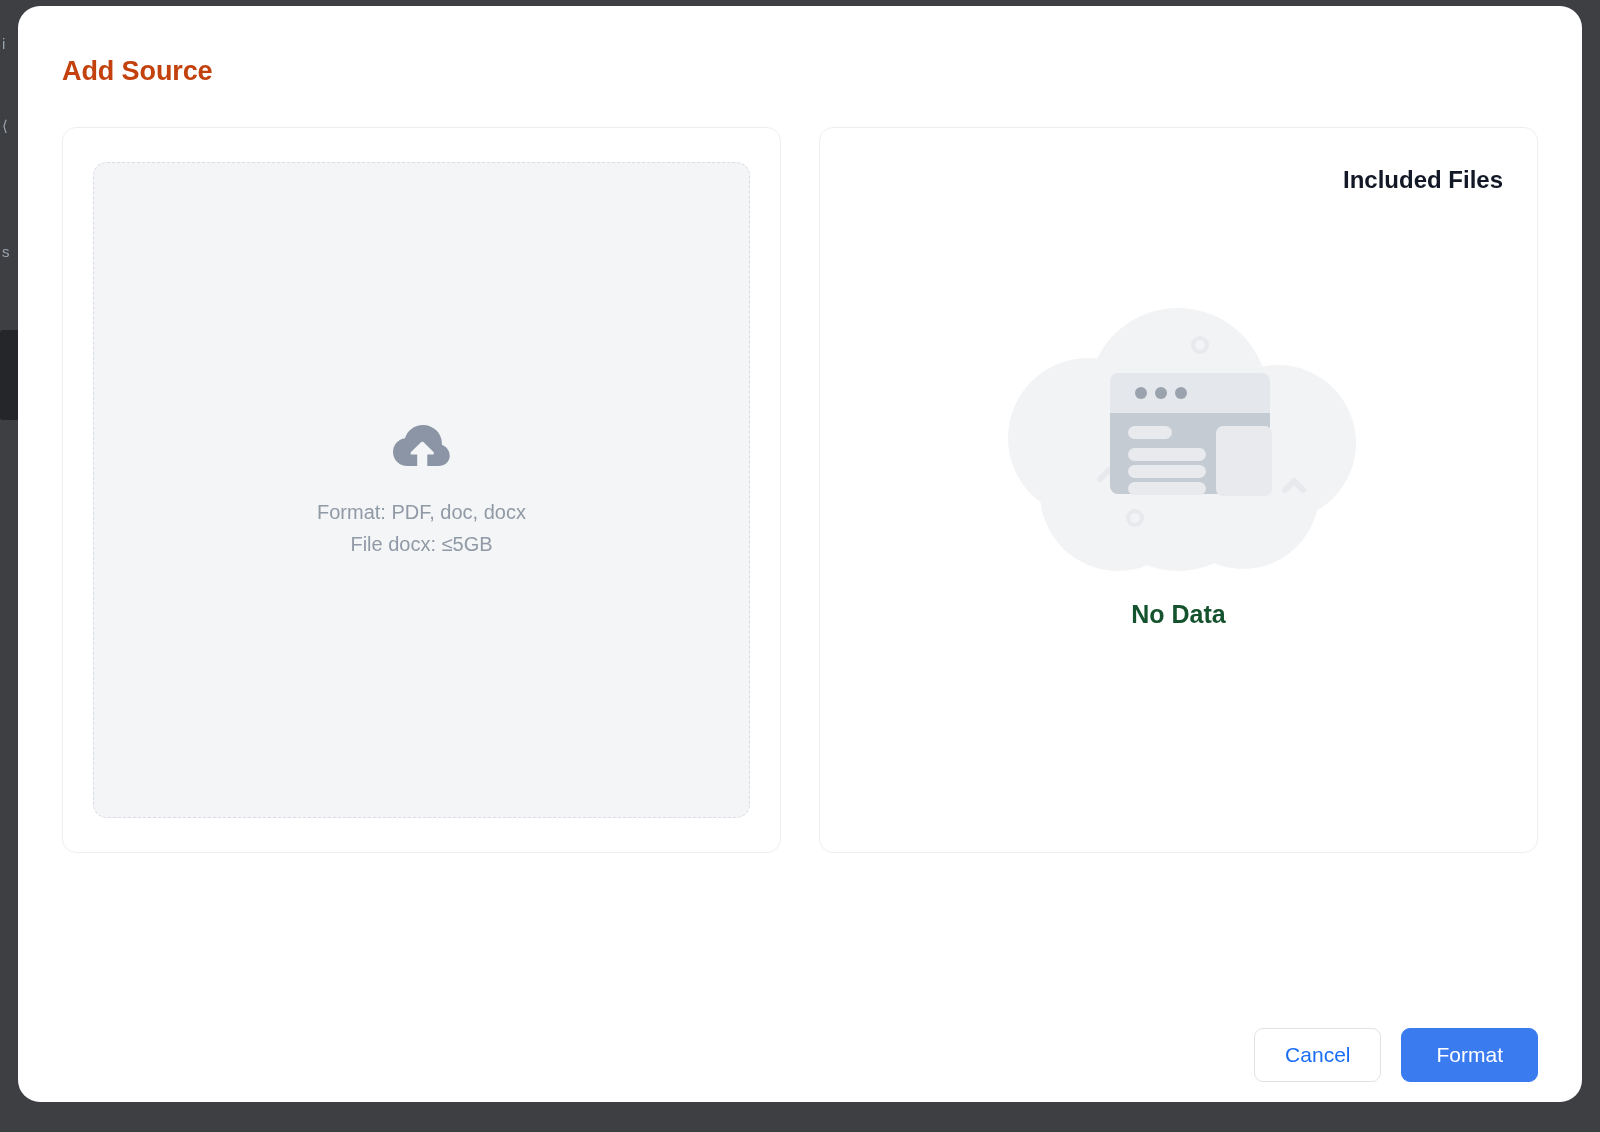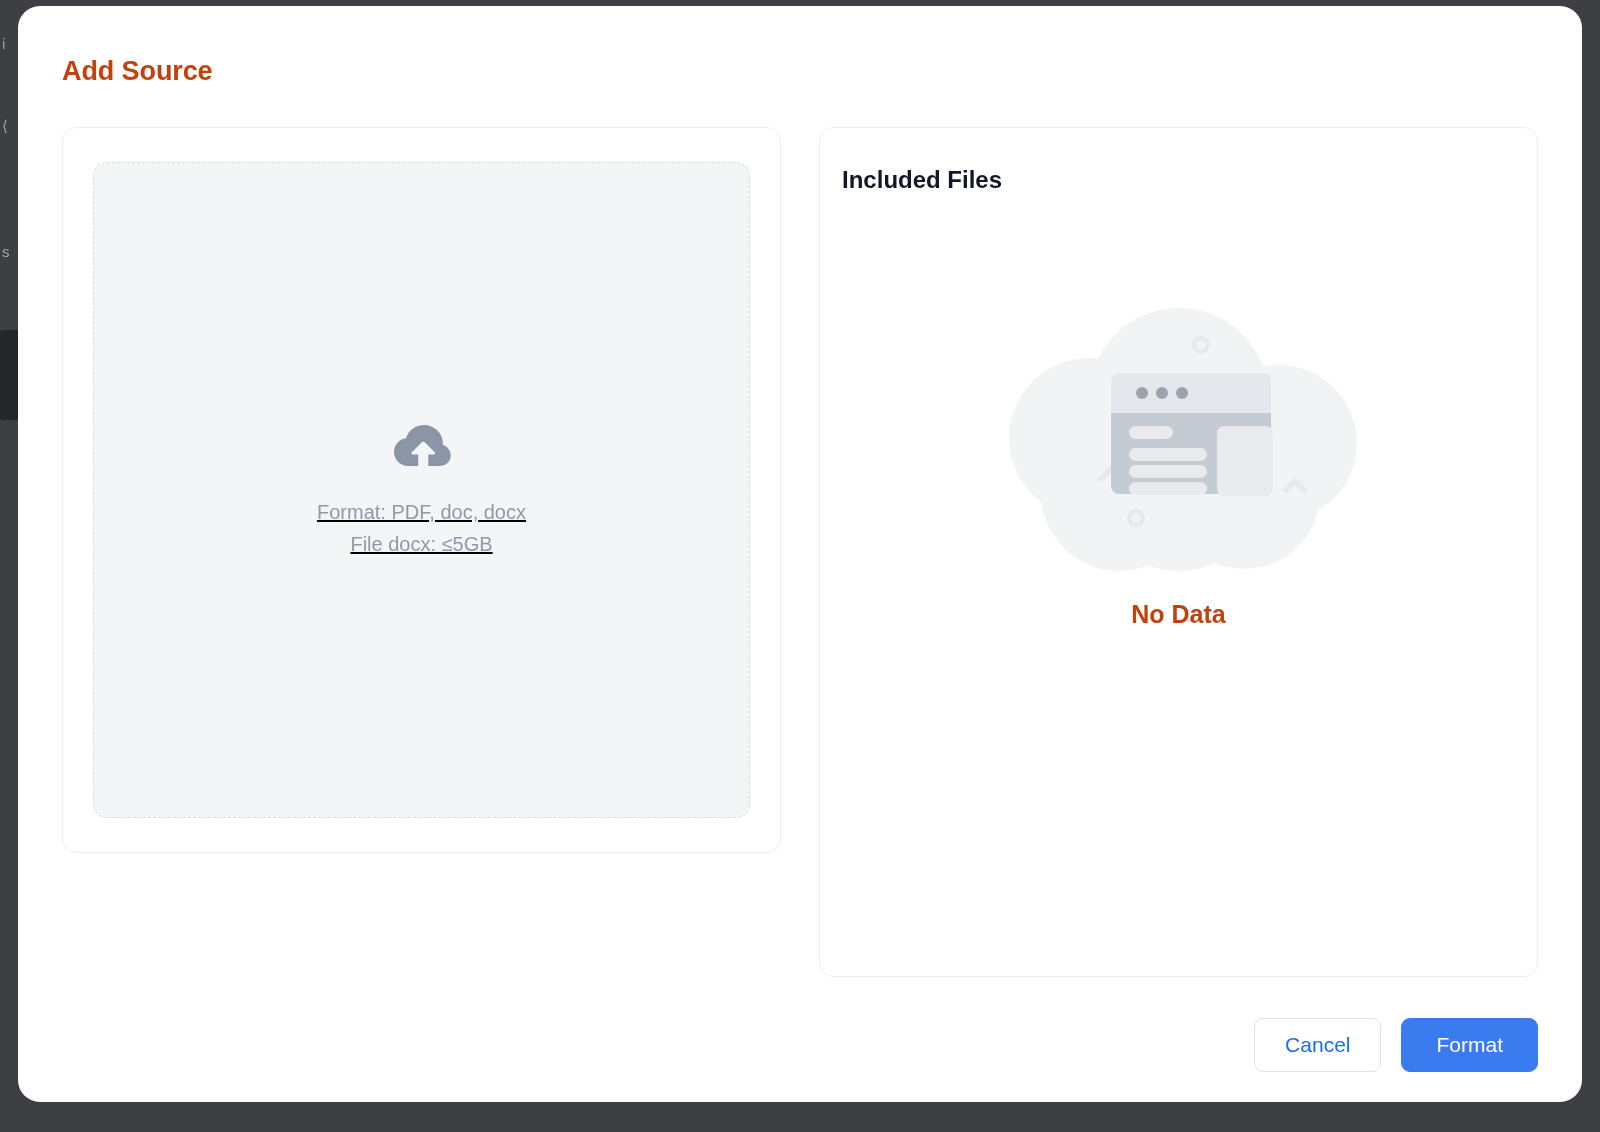--- a/index.html
+++ b/index.html
@@ -116,66 +116,66 @@
     width: 100%;
     height: 100%;
     border: 1px dashed #d9dde3;
     border-radius: 14px;
     background: #f4f5f7;
     display: flex;
     flex-direction: column;
     align-items: center;
     justify-content: center;
     cursor: pointer;
-    text-decoration: underline;
   }
 
   .dz-icon { margin-bottom: 20px; }
 
   .dz-line {
     font-size: 20px;
     color: #9099a6;
     line-height: 1.6;
   }
 
   .card-right {
     width: 722px;
-    height: 850px;
-    padding: 38px 22px;
+    height: 726px;
+    padding: 38px 34px;
     position: relative;
+    text-align: right;
   }
 
   .panel-heading {
     font-size: 24px;
     font-weight: 700;
     color: #121826;
   }
 
   .empty-wrap {
     position: absolute;
     left: 0; right: 0;
     top: 150px;
     display: flex;
     flex-direction: column;
     align-items: center;
   }
 
   .empty-caption {
     font-size: 25px;
     font-weight: 700;
-    color: #c2410c;
+    color: #14532d;
     margin-top: 18px;
   }
 
   
   .footer {
     position: absolute;
     left: 44px;
     right: 44px;
-    bottom: 30px;
+    bottom: 20px;
     display: flex;
     justify-content: flex-end;
     align-items: center;
     gap: 20px;
   }
 
   .btn {
     font-family: "Liberation Sans", sans-serif;
     font-size: 21px;
     border-radius: 9px;

